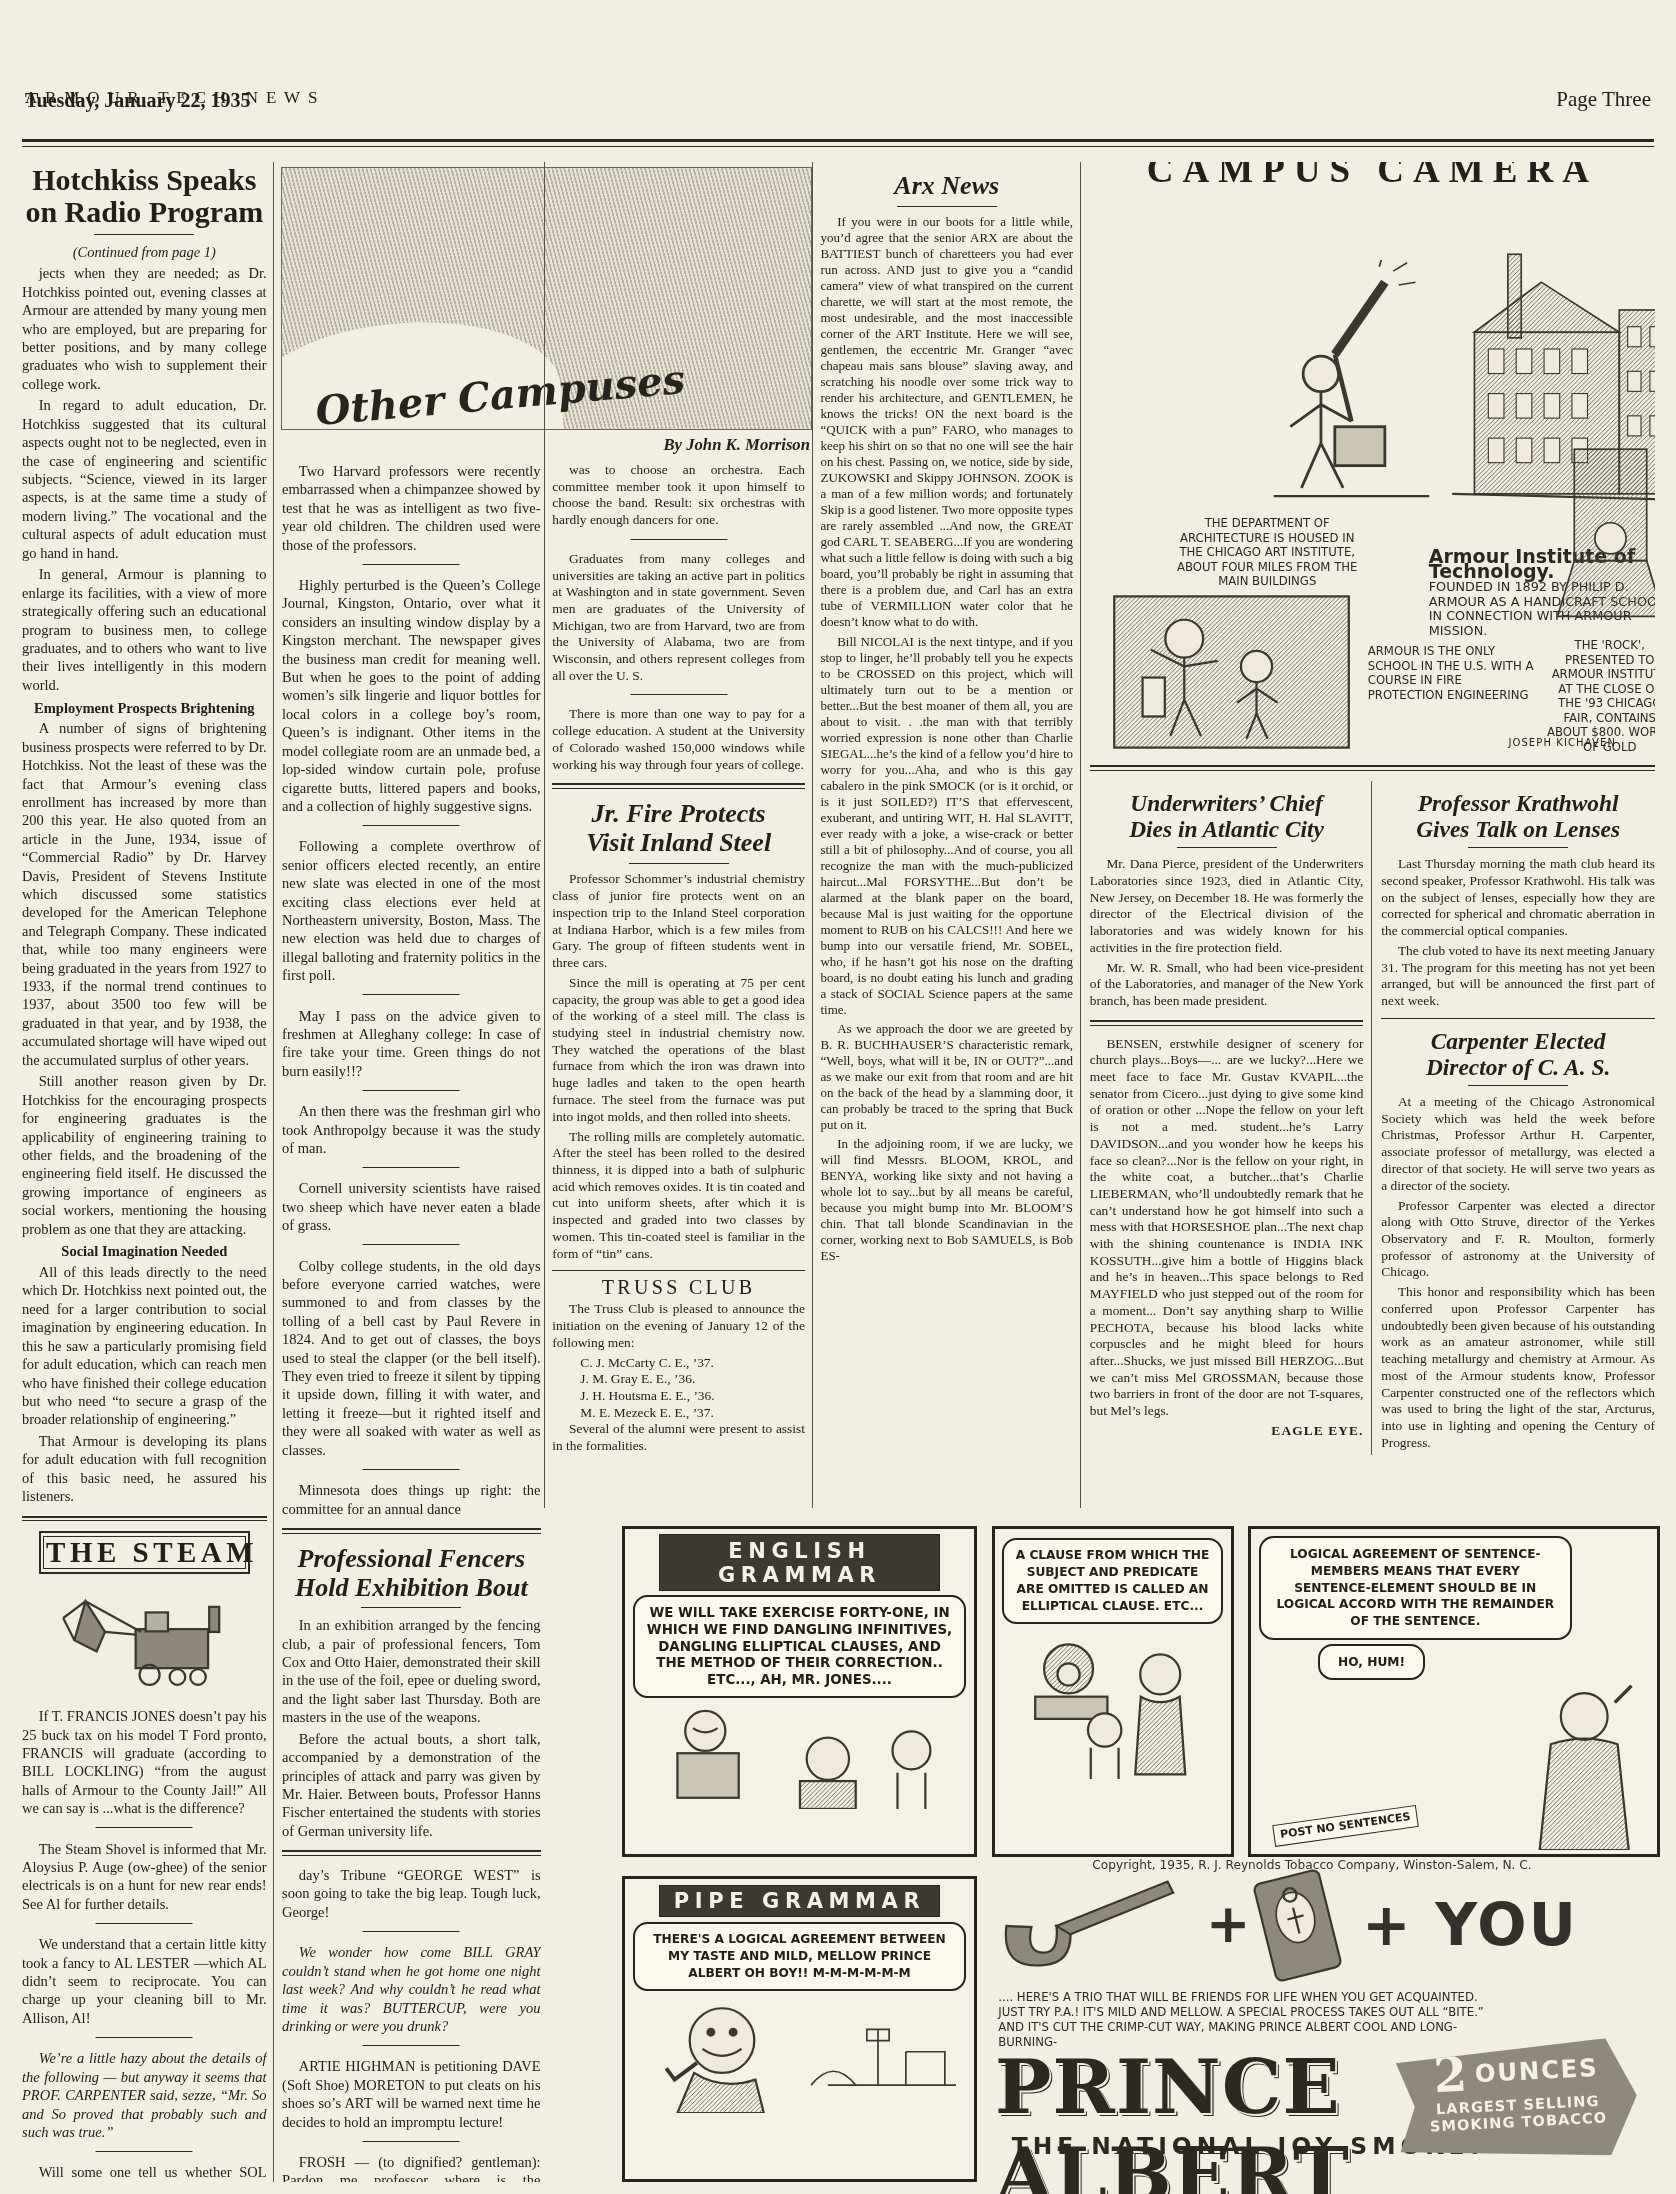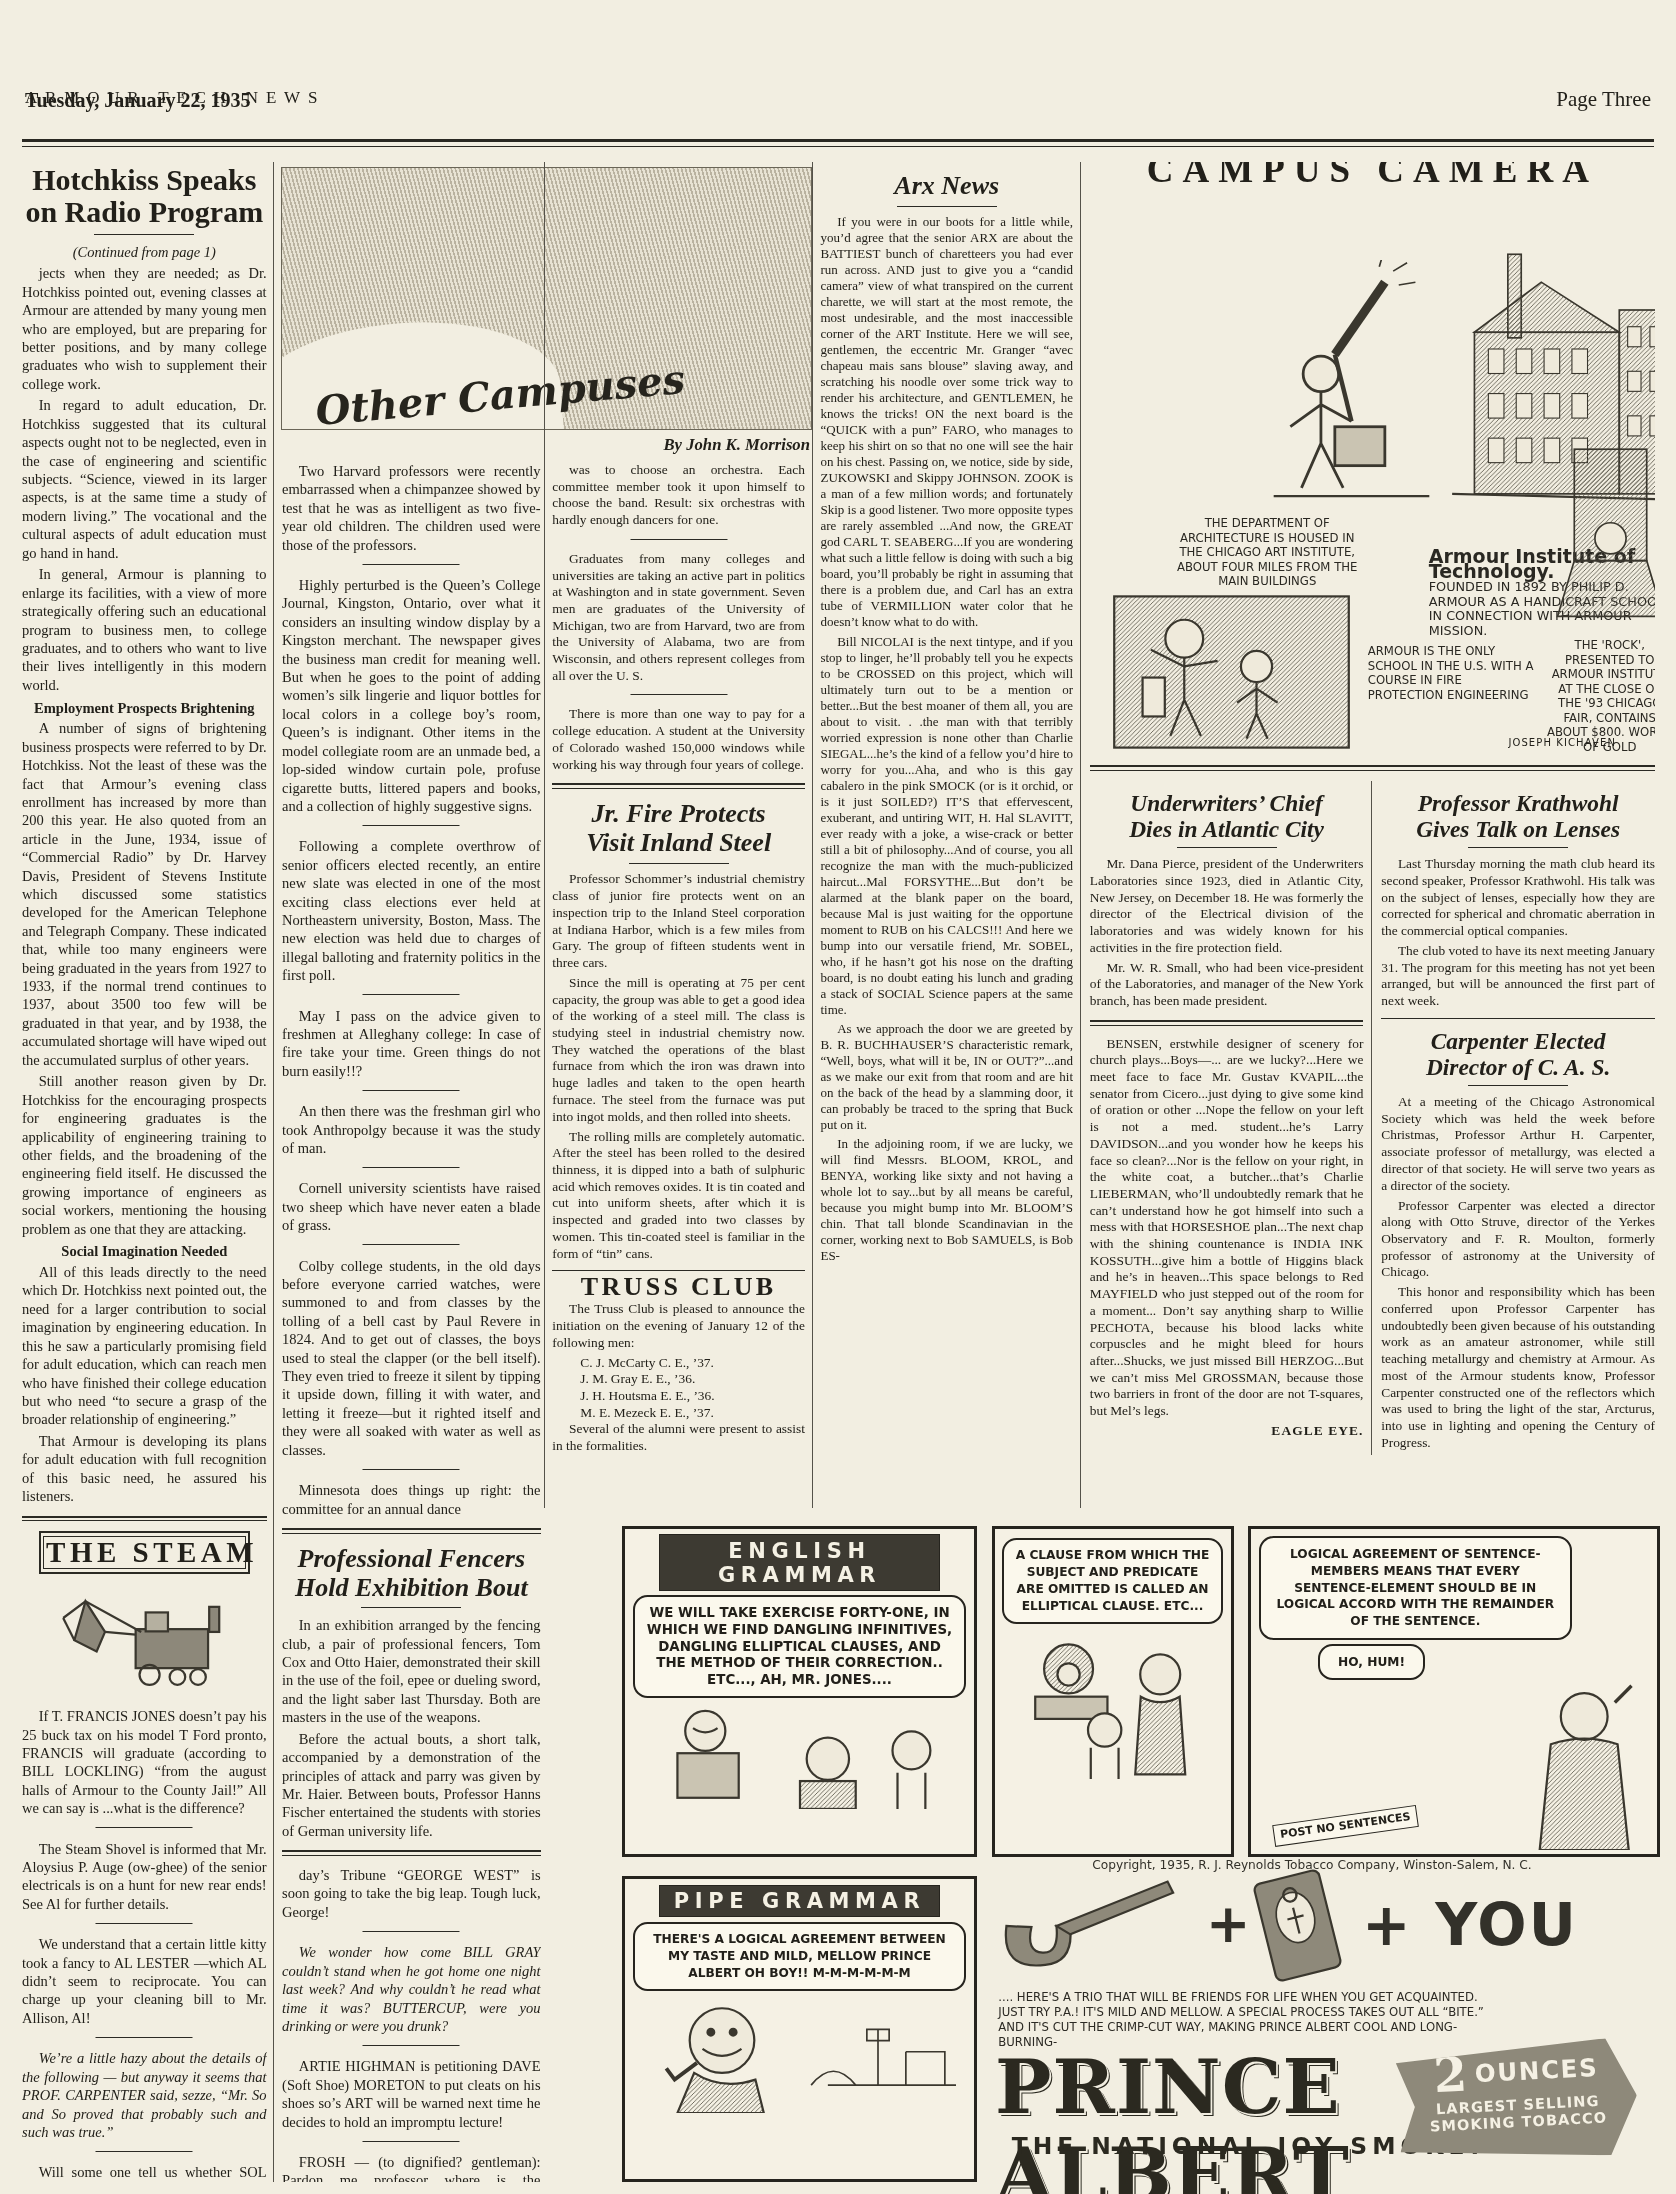--- a/index.html
+++ b/index.html
@@ -103,21 +103,21 @@
   .flag{position:absolute;right:5.6px;top:167px;width:239px;height:117px;background:#8e897a;
       clip-path:polygon(0 12%,88% 0,100% 50%,88% 100%,0 88%,7% 50%);
       color:#f5f1e4;text-align:center;padding-top:5.6px;box-sizing:border-box;transform:rotate(-3deg);}
   .flag .n2{font-family:"DejaVu Serif",serif;font-weight:bold;font-size:48px;line-height:45px;
       display:inline-block;vertical-align:middle;}
   .flag .oz{font-family:"DejaVu Sans",sans-serif;font-weight:bold;font-size:24.5px;letter-spacing:1.7px;
       display:inline-block;vertical-align:middle;margin-left:5.6px;}
   .flag .sub{font-family:"DejaVu Sans",sans-serif;font-weight:bold;font-size:14.5px;line-height:16.7px;
       margin-top:3.3px;letter-spacing:1.1px;}
   svg{display:block;}
-  .truss-title{font-weight:bold;text-align:center;font-size:26px;letter-spacing:3.3px;margin:5.6px 0;}
+  .truss-title{font-weight:normal;text-align:center;font-size:20px;letter-spacing:3.3px;margin:5.6px 0;}
   .truss-name{text-indent:28px !important;text-align:left !important;margin-bottom:0 !important;}
 </style>
 </head>
 <body>
 
 <div class="page">
 
   <div class="hdr">
     <div class="hdr-date">Tuesday, January 22, 1935</div>
     <div class="hdr-mast">ARMOUR TECH NEWS</div>

